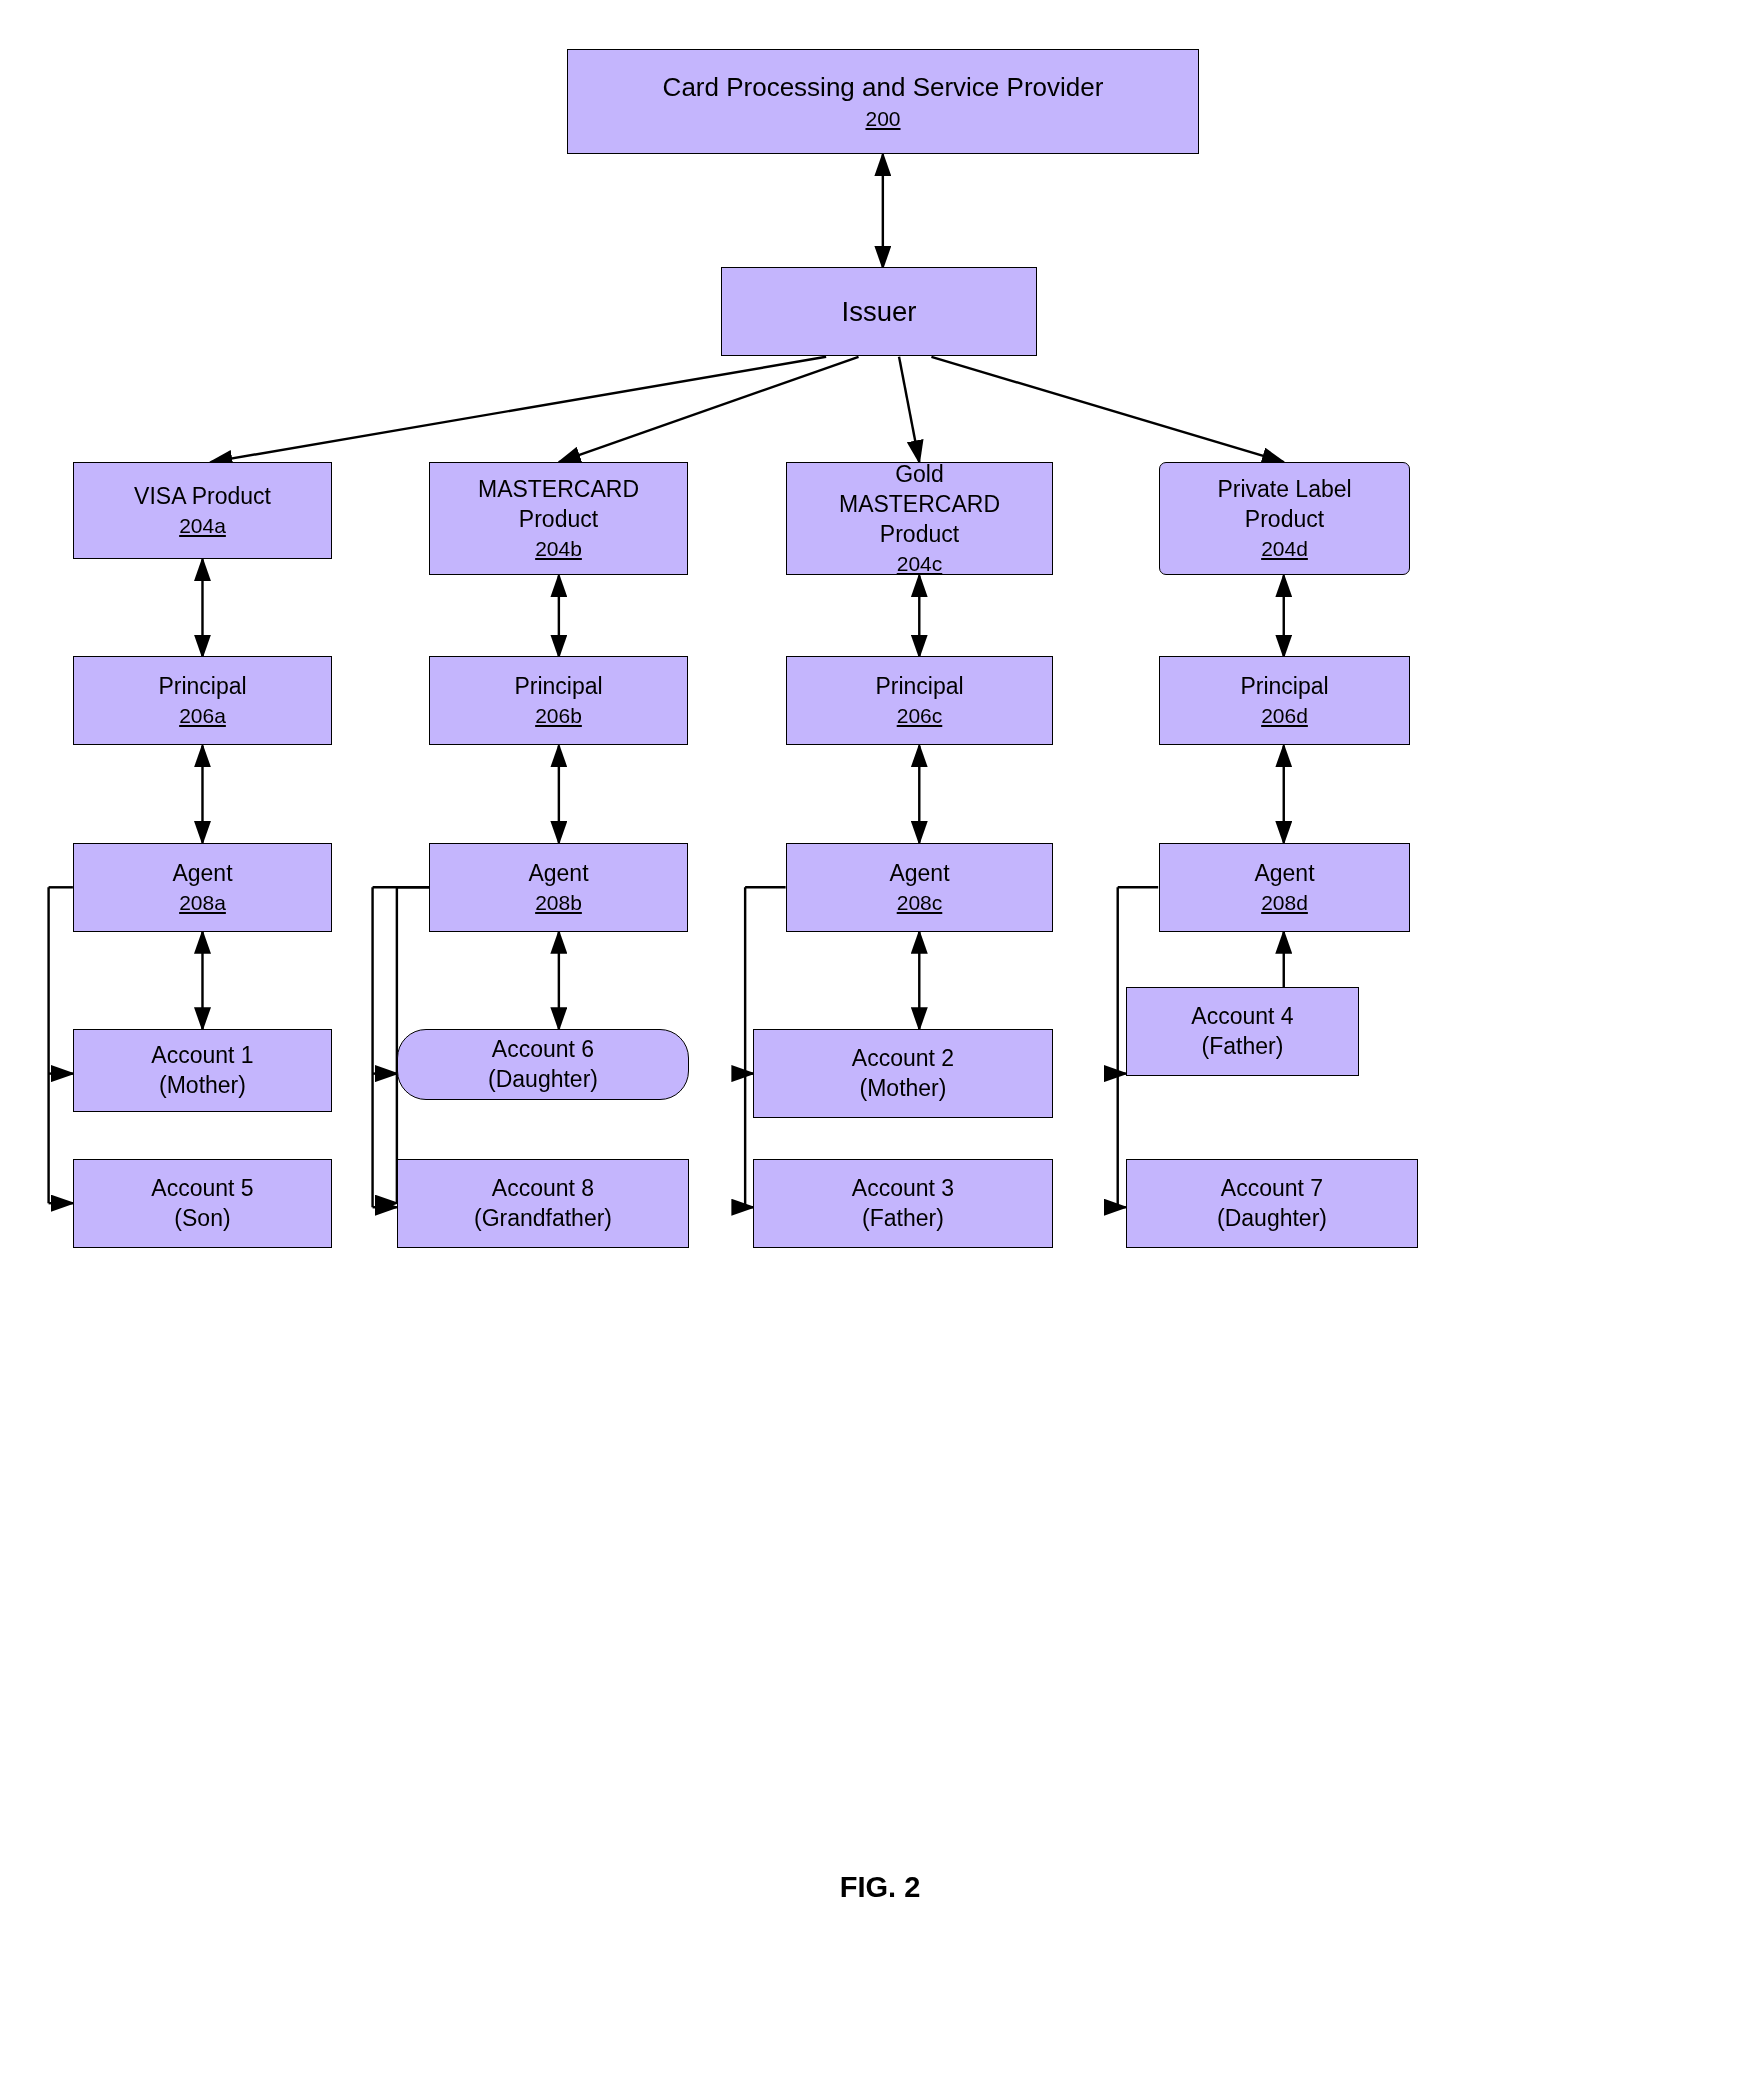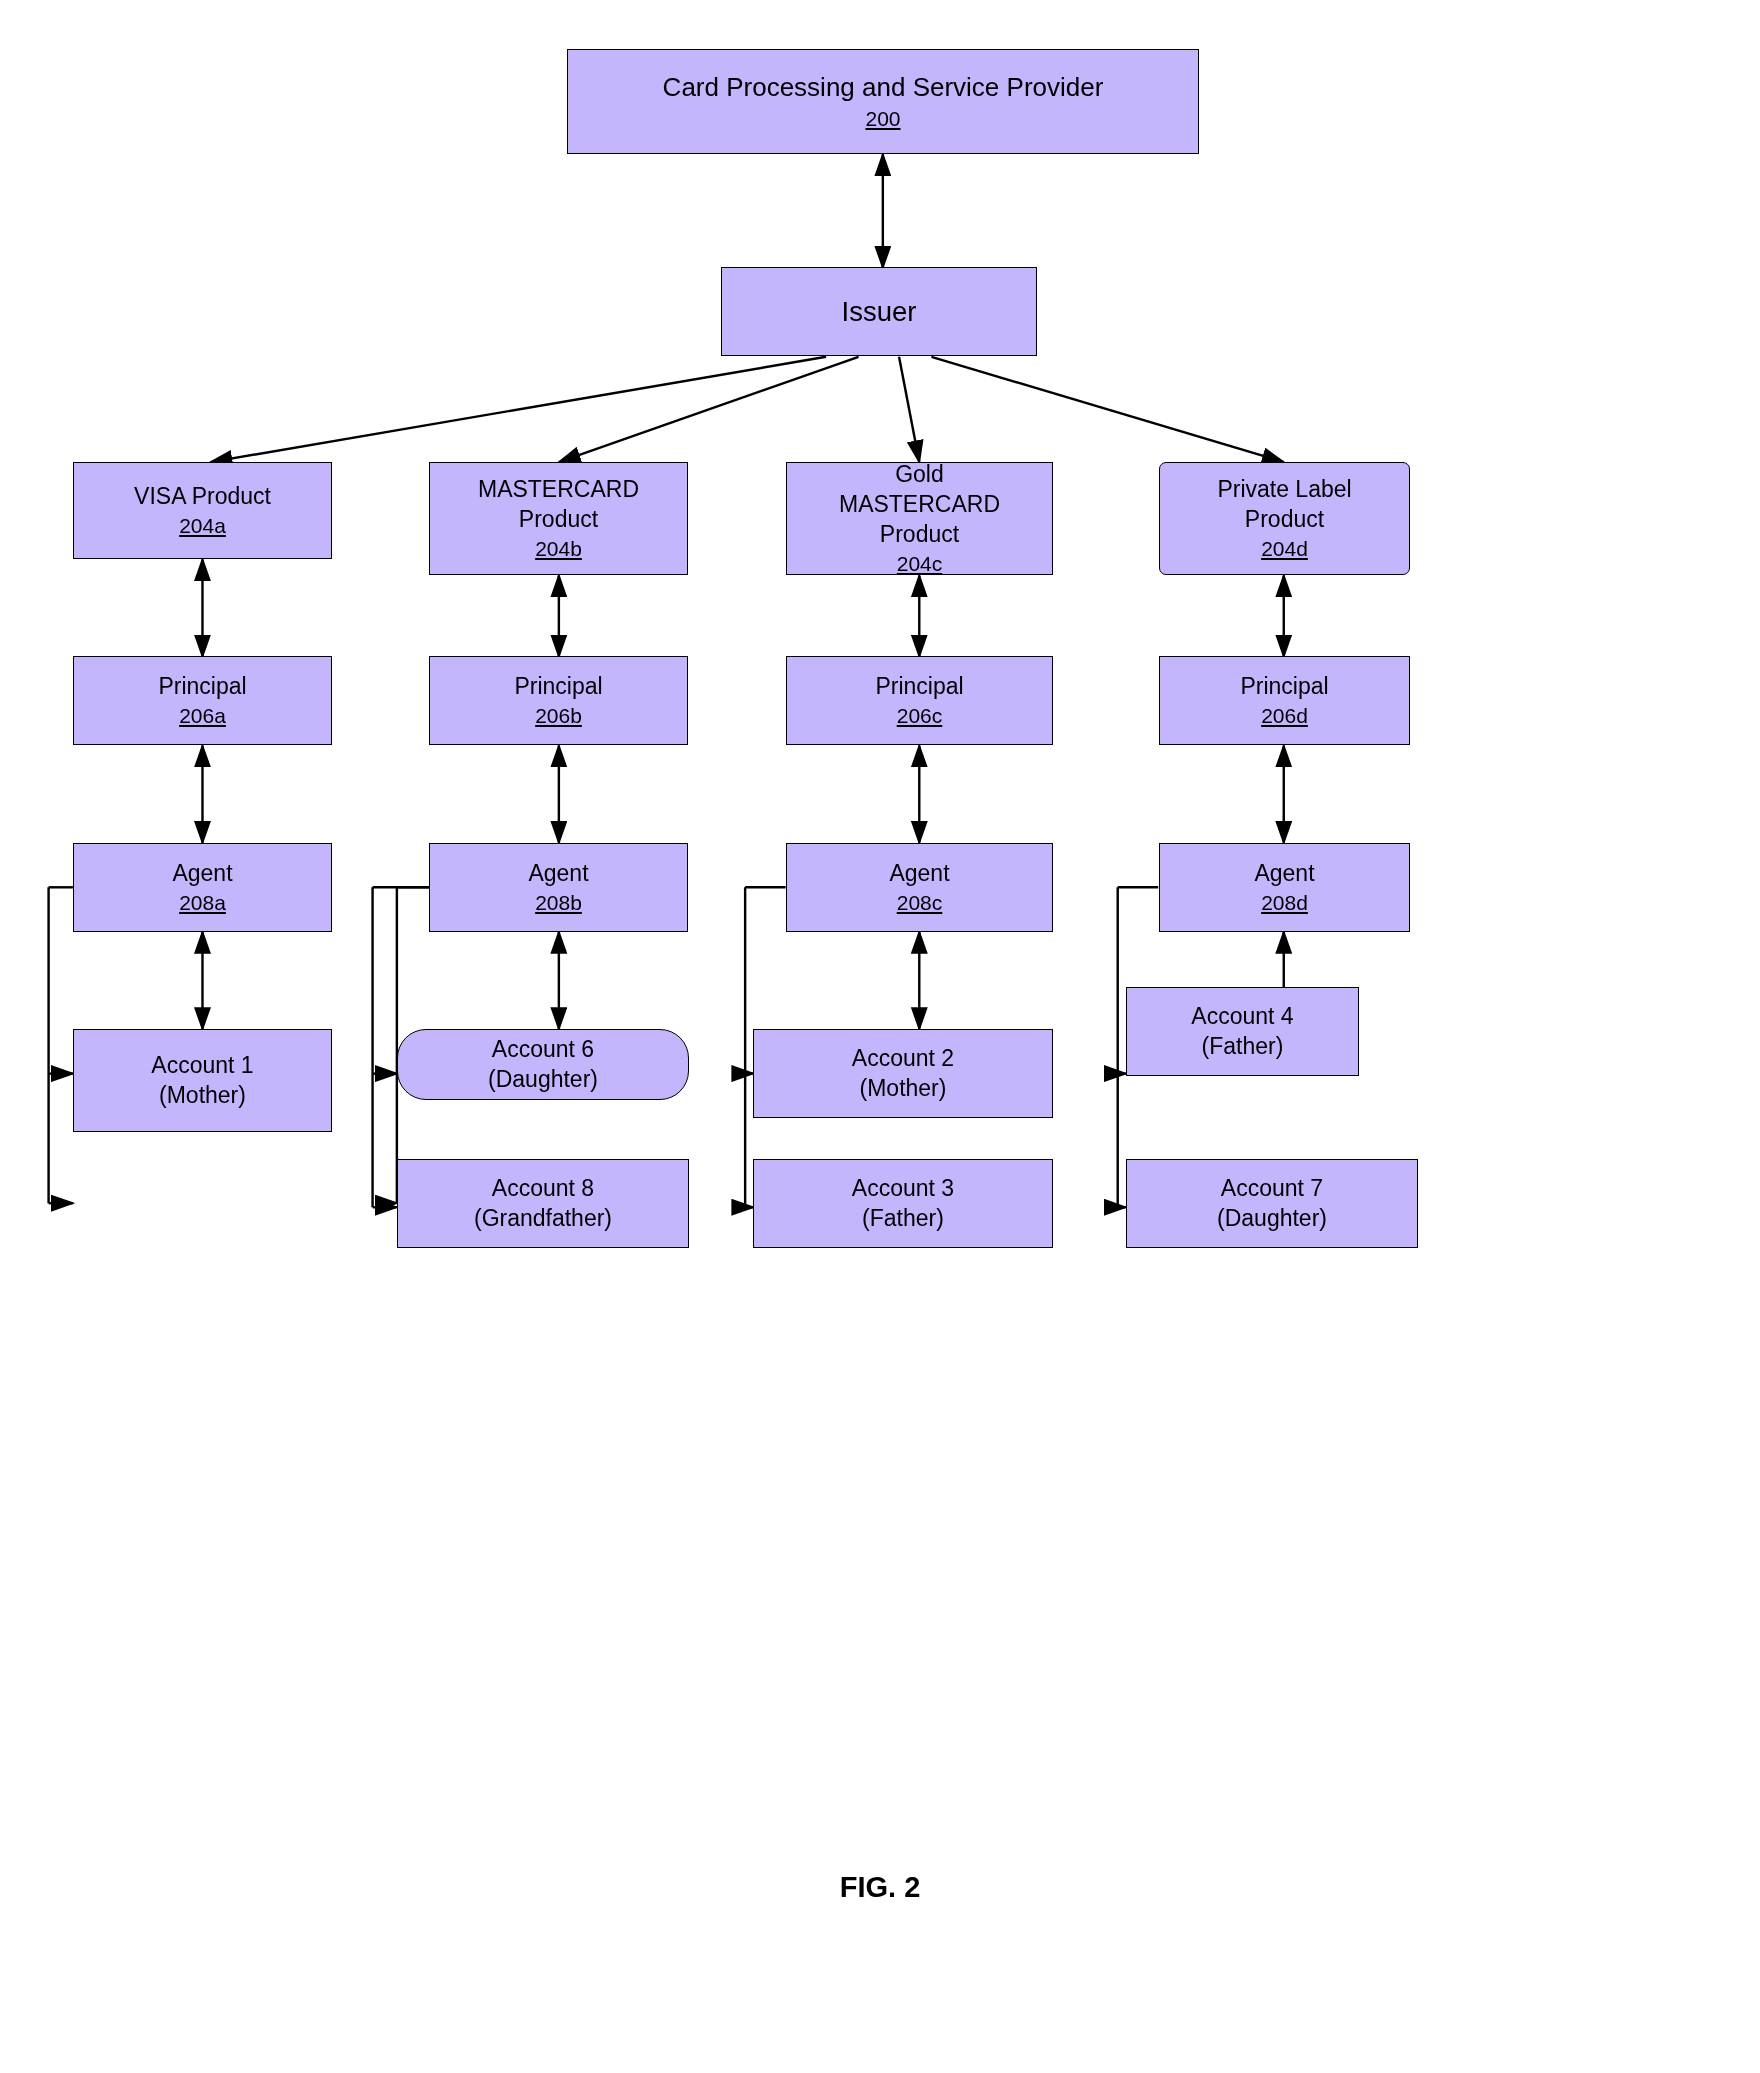--- a/index.html
+++ b/index.html
@@ -188,24 +188,27 @@
   <div class="box" style="left:786px; top:843px; width:267px; height:89px;">
     <span>Agent</span>
     <span class="ref">208c</span>
   </div>
 
   <div class="box" style="left:1159px; top:843px; width:251px; height:89px;">
     <span>Agent</span>
     <span class="ref">208d</span>
   </div>
 
-  <div class="box" style="left:73px; top:1029px; width:259px; height:103px;justify-content:center;">
+  <div class="box" style="left:73px; top:1029px; width:259px; height:83px;justify-content:center;">
     <span>Account 1<br>(Mother)</span>
   </div>
 
+  <div class="box" style="left:73px; top:1159px; width:259px; height:89px;">
+    <span>Account 5<br>(Son)</span>
+  </div>
 
   <div class="box" style="left:397px; top:1029px; width:292px; height:71px;border-radius:29px;">
     <span>Account 6<br>(Daughter)</span>
   </div>
 
   <div class="box" style="left:397px; top:1159px; width:292px; height:89px;">
     <span>Account 8<br>(Grandfather)</span>
   </div>
 
   <div class="box" style="left:753px; top:1029px; width:300px; height:89px;">

